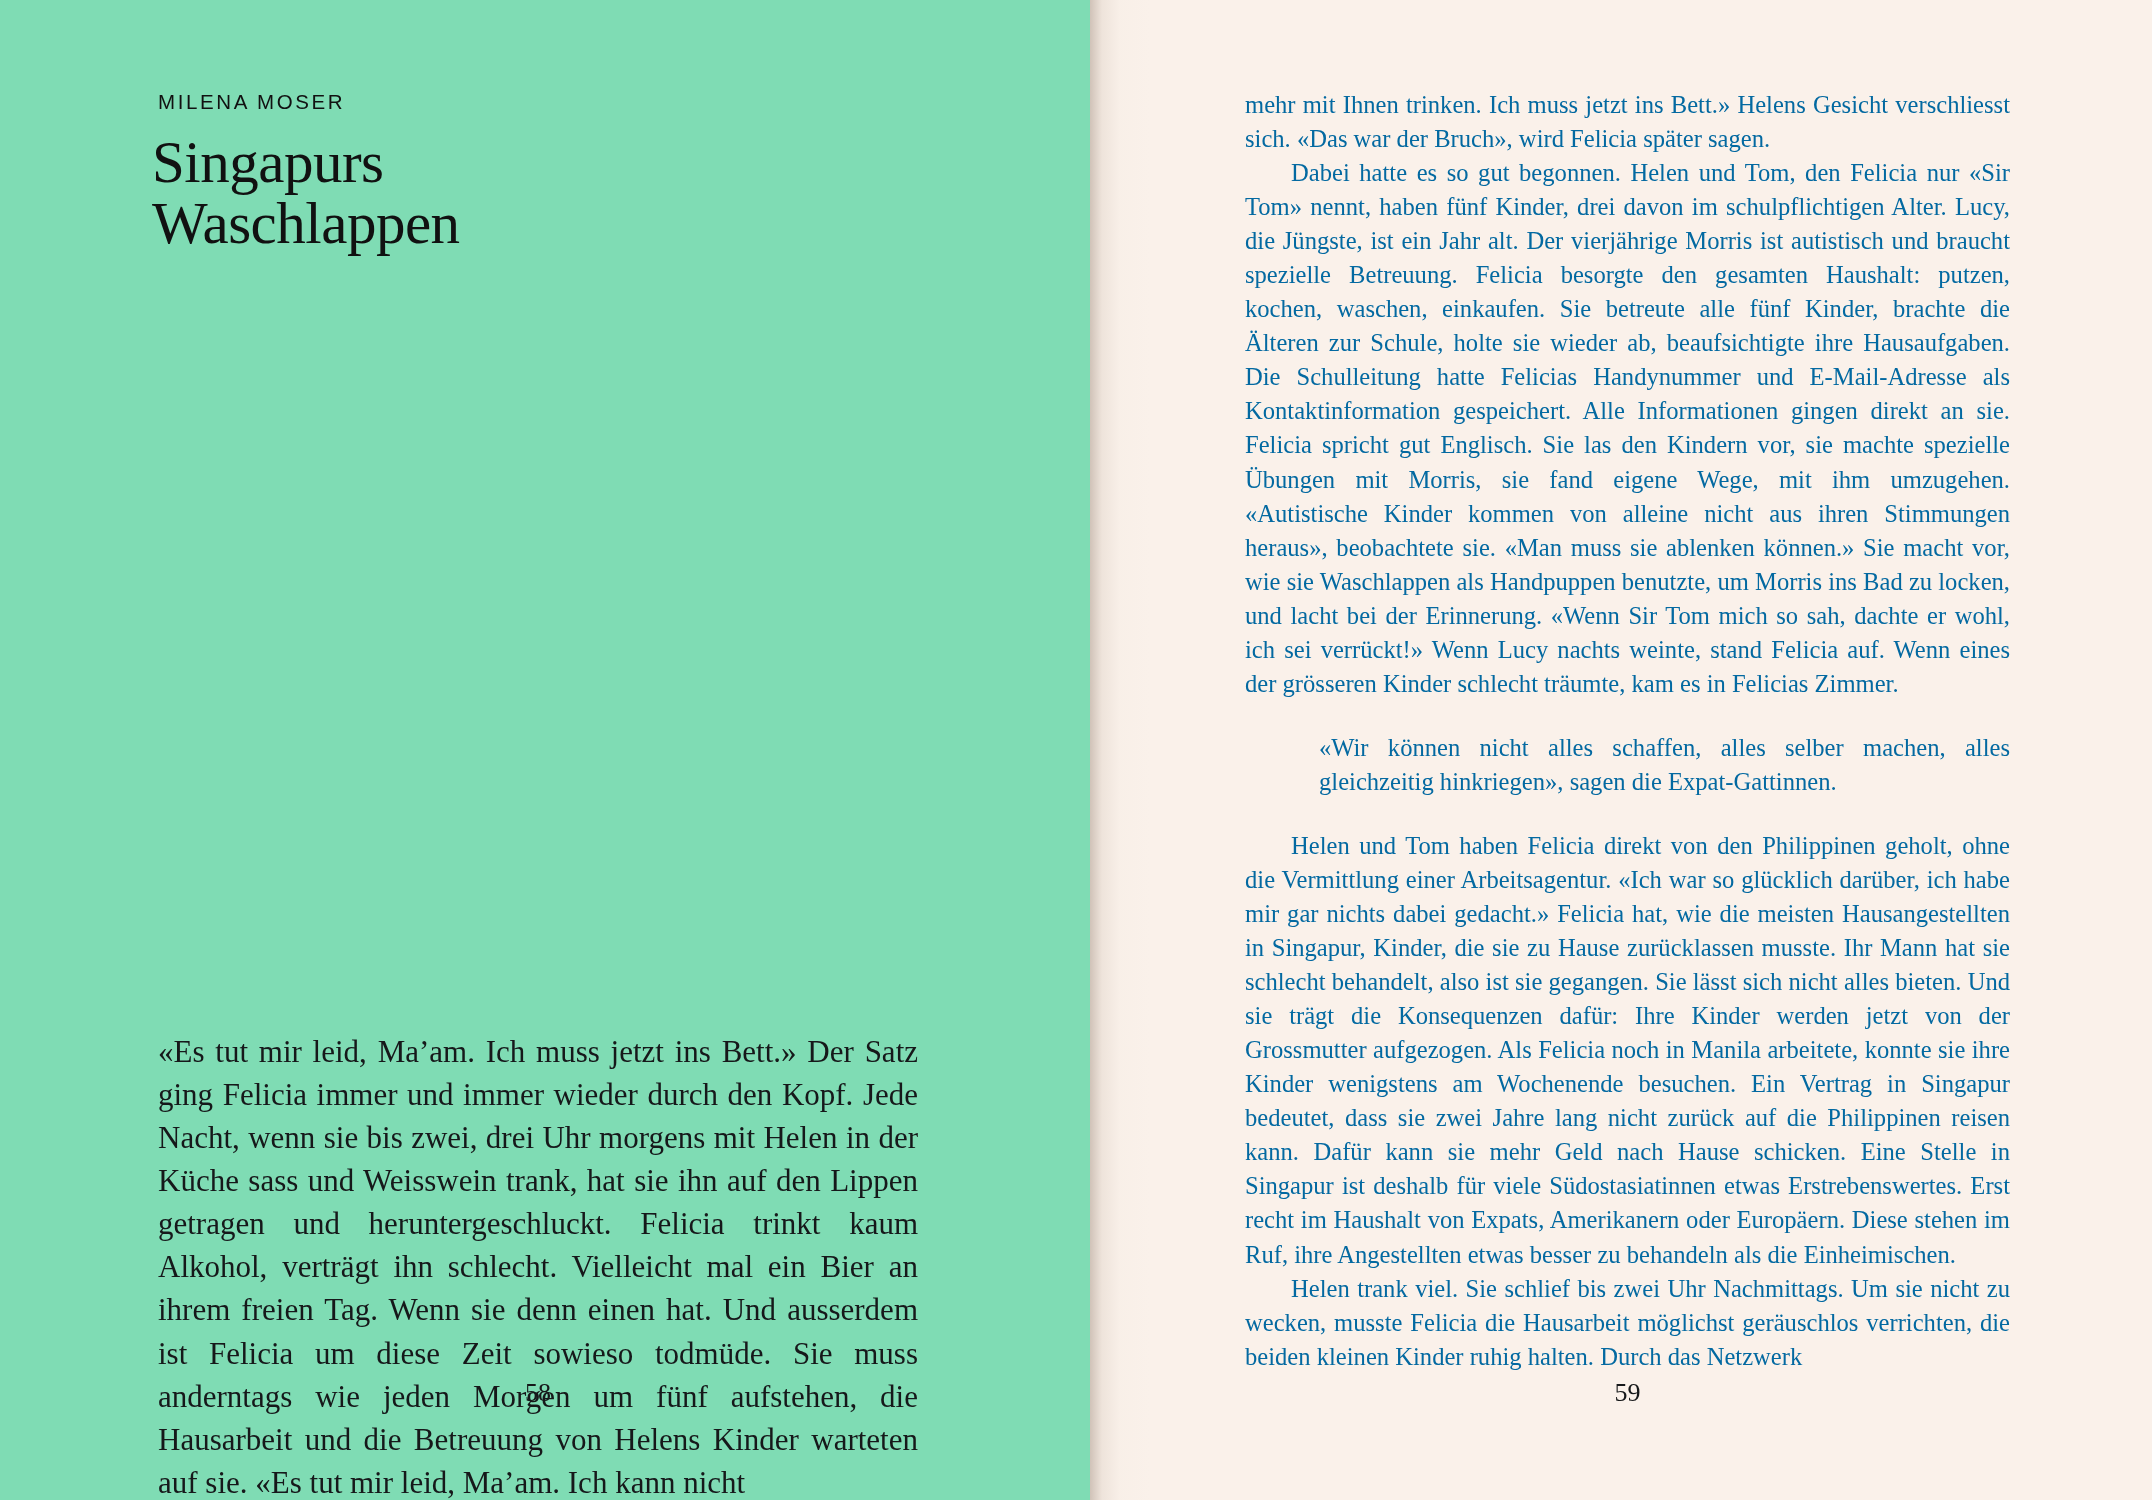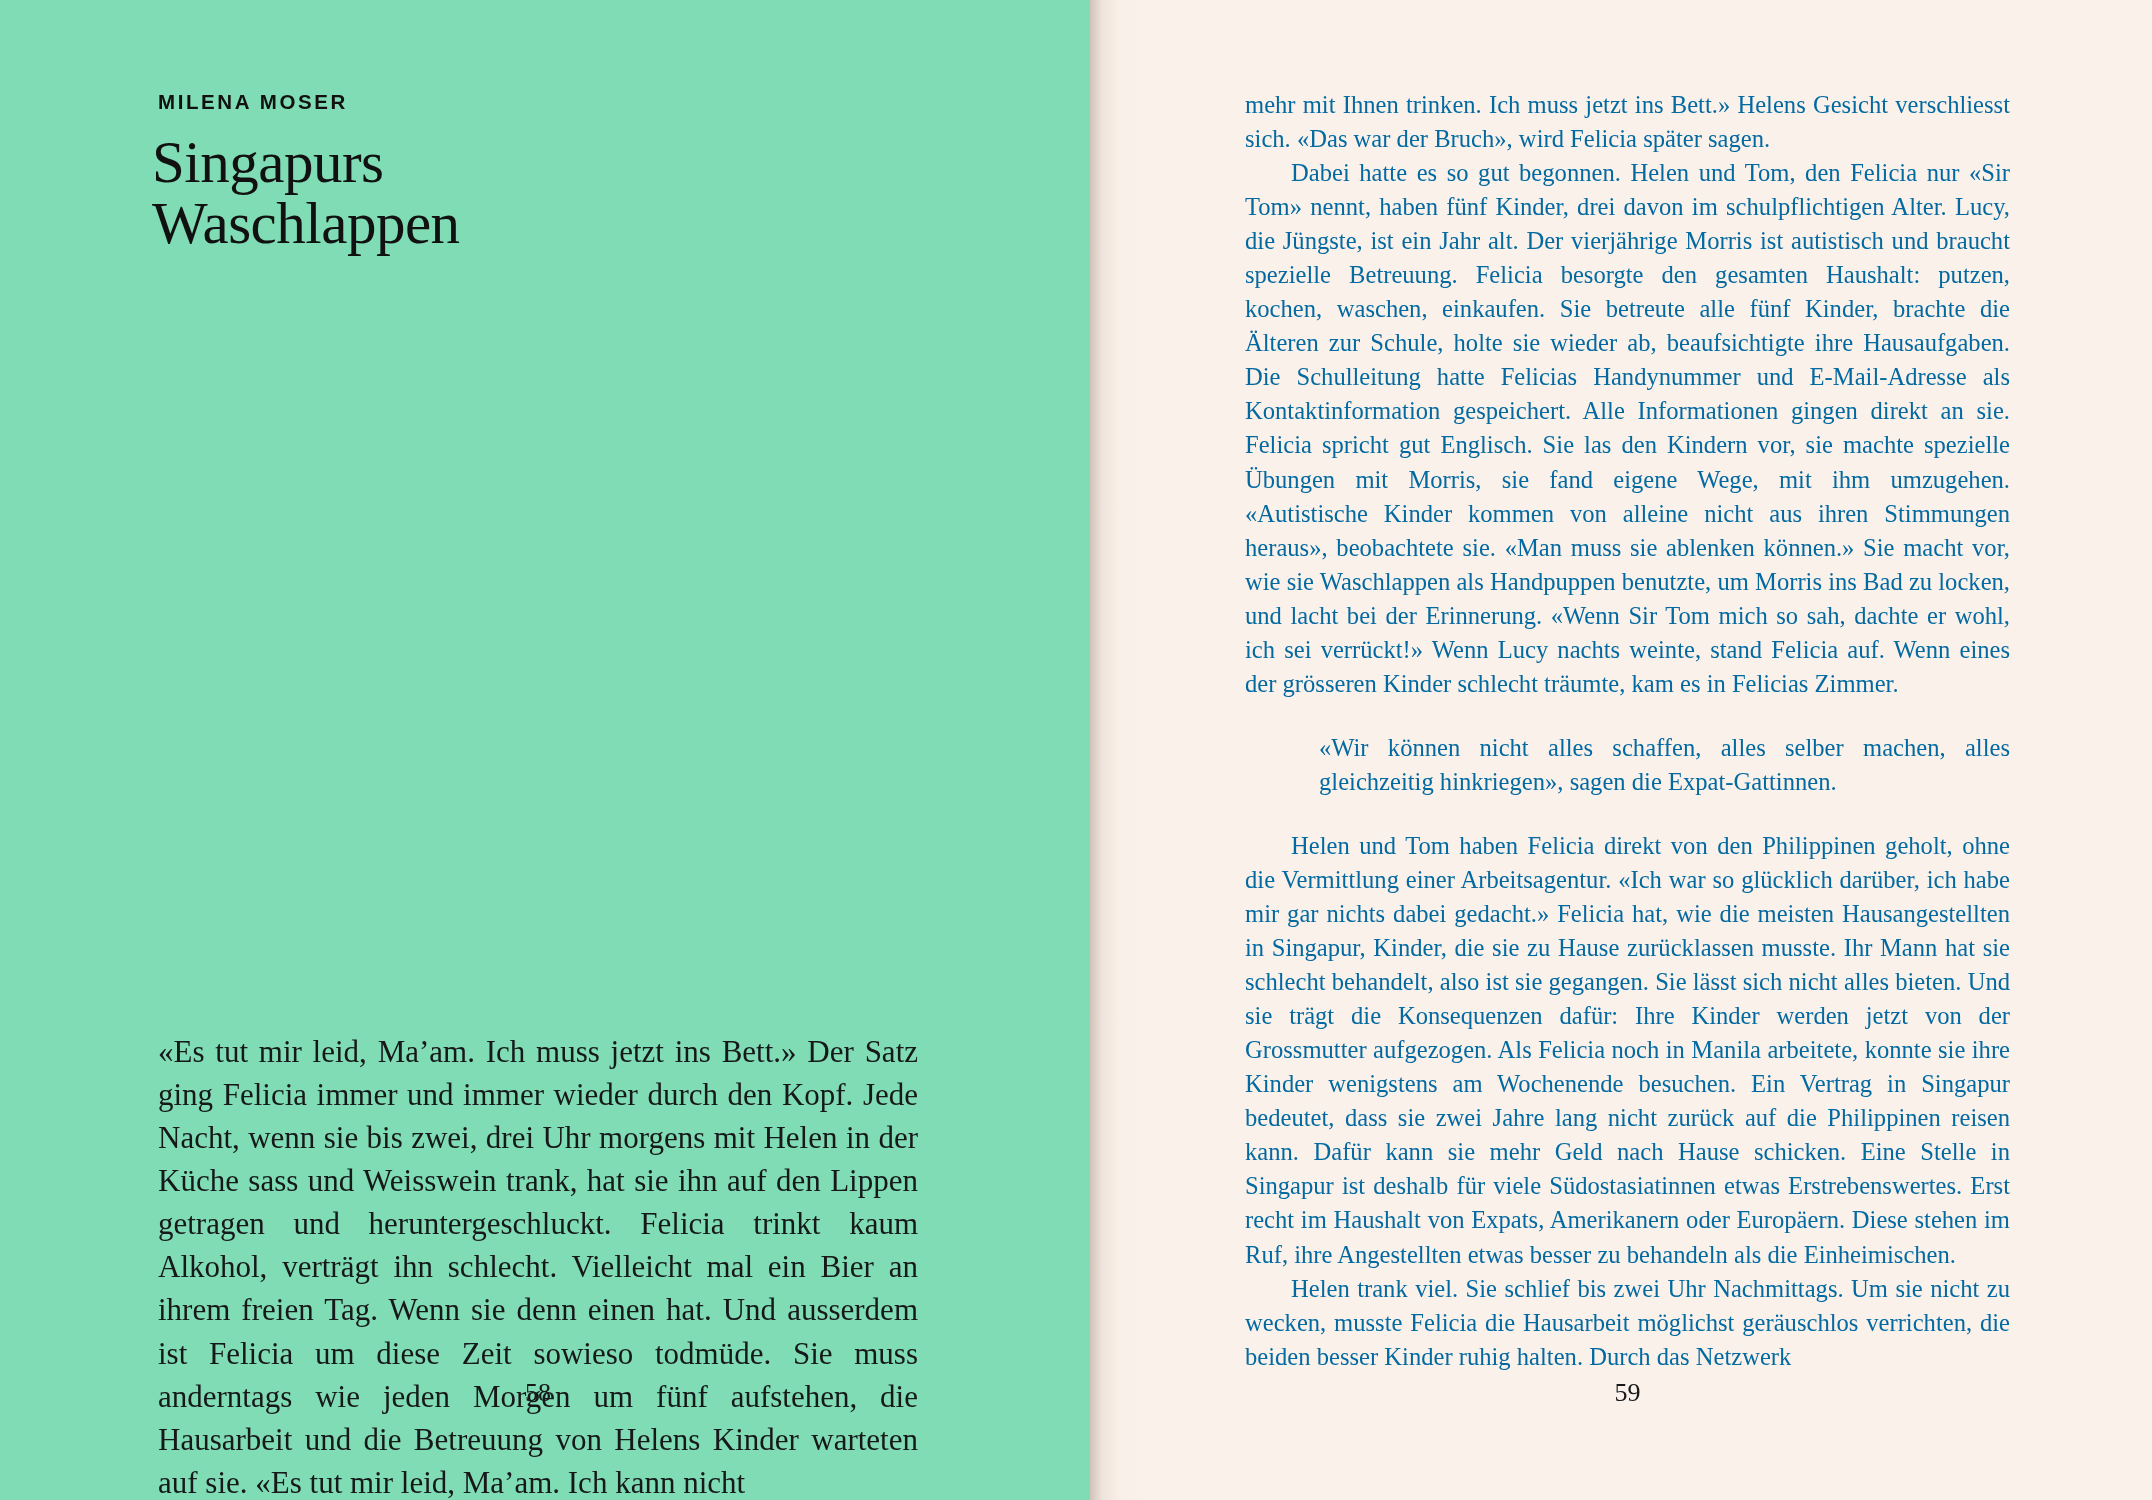--- a/index.html
+++ b/index.html
@@ -36,21 +36,21 @@
     height: 1500px;
   }
   .author {
     position: absolute;
     top: 90px;
     left: 0;
     font-family: "Liberation Sans", sans-serif;
     font-size: 20.5px;
     letter-spacing: 2.6px;
     color: #111111;
-    font-weight: 700;
+    font-weight: 400;
   }
   .headline {
     position: absolute;
     top: 132px;
     left: -6px;
     width: 790px;
     font-family: "Liberation Serif", serif;
     font-size: 59px;
     line-height: 1.03;
     color: #111111;
@@ -174,19 +174,19 @@
 
   <div class="gutter"></div>
 
   <div class="page-right">
     <div class="page-right-inner">
       <div class="right-body">
         <p>mehr mit Ihnen trinken. Ich muss jetzt ins Bett.» Helens Gesicht verschliesst sich. «Das war der Bruch», wird Felicia später sagen.</p>
         <p class="indent">Dabei hatte es so gut begonnen. Helen und Tom, den Felicia nur «Sir Tom» nennt, haben fünf Kinder, drei davon im schulpflichtigen Alter. Lucy, die Jüngste, ist ein Jahr alt. Der vierjährige Morris ist autistisch und braucht spezielle Betreuung. Felicia besorgte den gesamten Haushalt: putzen, kochen, waschen, einkaufen. Sie betreute alle fünf Kinder, brachte die Älteren zur Schule, holte sie wieder ab, beaufsichtigte ihre Hausaufgaben. Die Schulleitung hatte Felicias Handynummer und E-Mail-Adresse als Kontaktinformation gespeichert. Alle Informationen gingen direkt an sie. Felicia spricht gut Englisch. Sie las den Kindern vor, sie machte spezielle Übungen mit Morris, sie fand eigene Wege, mit ihm umzugehen. «Autistische Kinder kommen von alleine nicht aus ihren Stimmungen heraus», beobachtete sie. «Man muss sie ablenken können.» Sie macht vor, wie sie Waschlappen als Handpuppen benutzte, um Morris ins Bad zu locken, und lacht bei der Erinnerung. «Wenn Sir Tom mich so sah, dachte er wohl, ich sei verrückt!» Wenn Lucy nachts weinte, stand Felicia auf. Wenn eines der grösseren Kinder schlecht träumte, kam es in Felicias Zimmer.</p>
         <p class="pull gap-before">«Wir können nicht alles schaffen, alles selber machen, alles gleichzeitig hinkriegen», sagen die Expat-Gattinnen.</p>
         <p class="indent gap-before">Helen und Tom haben Felicia direkt von den Philippinen geholt, ohne die Vermittlung einer Arbeitsagentur. «Ich war so glücklich darüber, ich habe mir gar nichts dabei gedacht.» Felicia hat, wie die meisten Hausangestellten in Singapur, Kinder, die sie zu Hause zurücklassen musste. Ihr Mann hat sie schlecht behandelt, also ist sie gegangen. Sie lässt sich nicht alles bieten. Und sie trägt die Konsequenzen dafür: Ihre Kinder werden jetzt von der Grossmutter aufgezogen. Als Felicia noch in Manila arbeitete, konnte sie ihre Kinder wenigstens am Wochenende besuchen. Ein Vertrag in Singapur bedeutet, dass sie zwei Jahre lang nicht zurück auf die Philippinen reisen kann. Dafür kann sie mehr Geld nach Hause schicken. Eine Stelle in Singapur ist deshalb für viele Südostasiatinnen etwas Erstrebenswertes. Erst recht im Haushalt von Expats, Amerikanern oder Europäern. Diese stehen im Ruf, ihre Angestellten etwas besser zu behandeln als die Einheimischen.</p>
-        <p class="indent">Helen trank viel. Sie schlief bis zwei Uhr Nachmittags. Um sie nicht zu wecken, musste Felicia die Hausarbeit möglichst geräuschlos verrichten, die beiden besser Kinder ruhig halten. Durch das Netzwerk</p>
+        <p class="indent">Helen trank viel. Sie schlief bis zwei Uhr Nachmittags. Um sie nicht zu wecken, musste Felicia die Hausarbeit möglichst geräuschlos verrichten, die beiden kleinen Kinder ruhig halten. Durch das Netzwerk</p>
       </div>
       <div class="folio folio-right">59</div>
     </div>
   </div>
 
 </div>
 
 </body></html>

